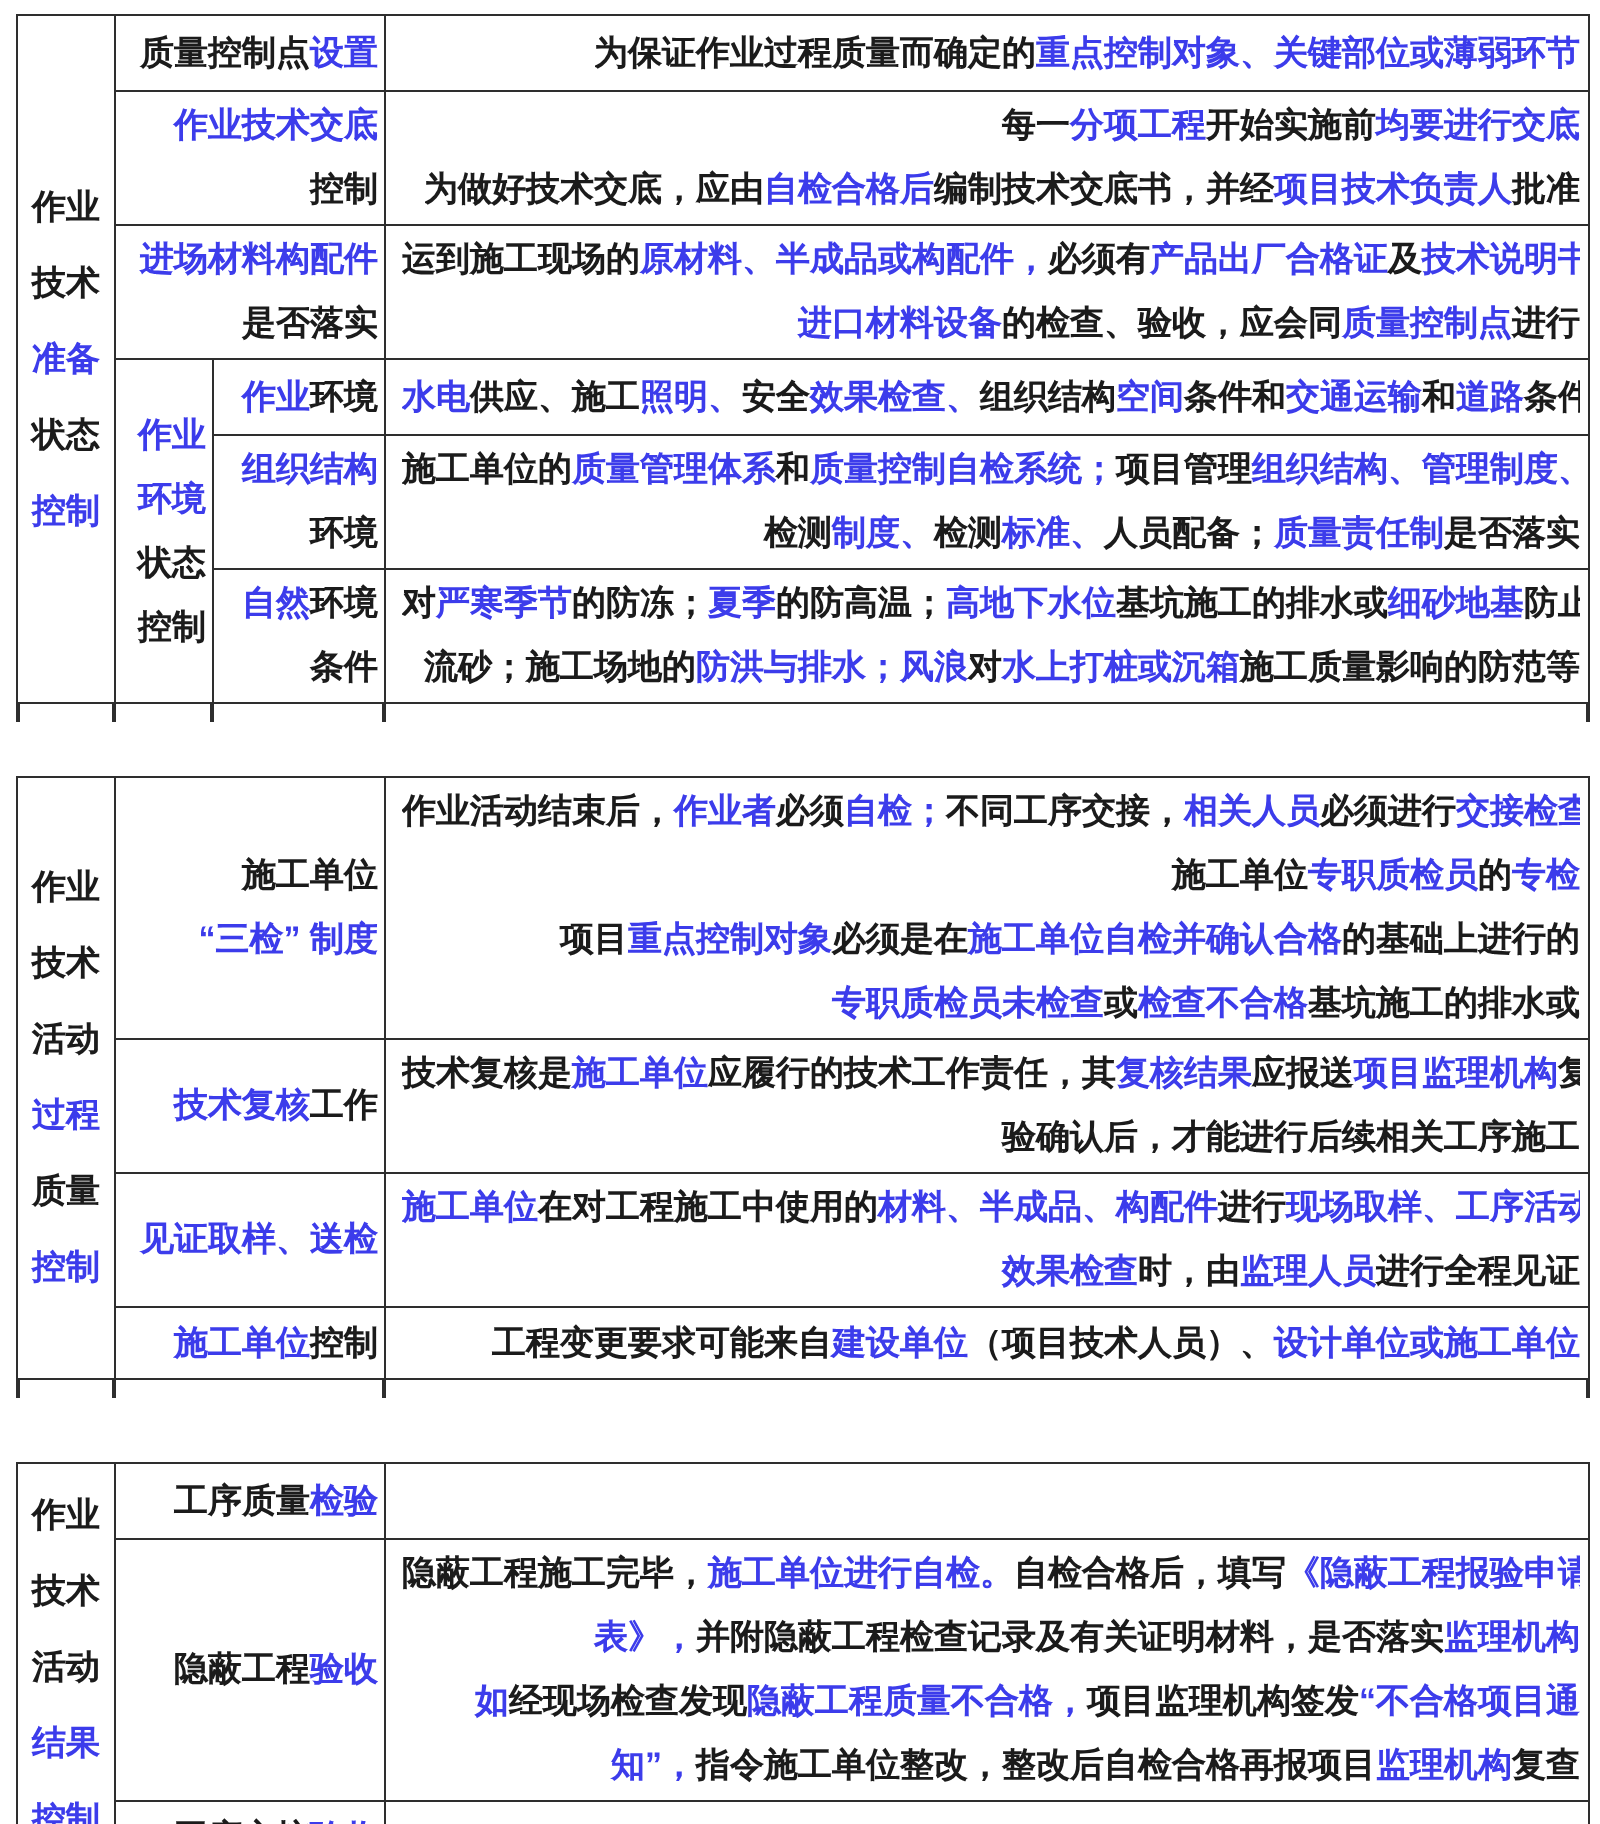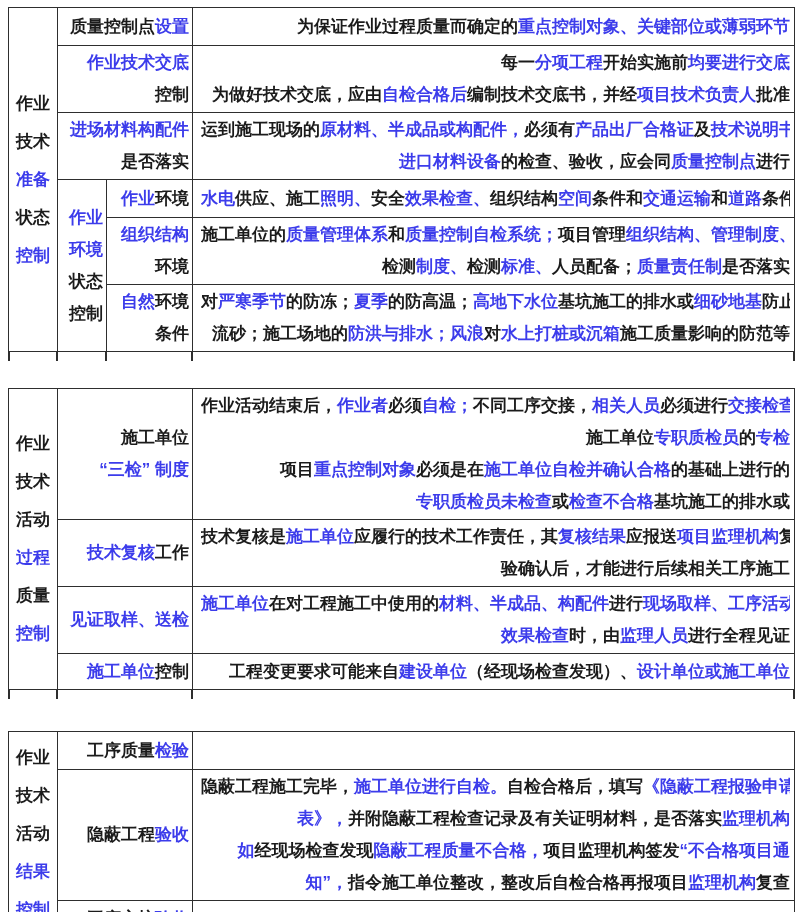--- a/index.html
+++ b/index.html
@@ -156,21 +156,21 @@
       <td class="cnt">
             <div class="line"><span class="c-b">施工单位</span><span class="c-k">在对工程施工中使用的</span><span class="c-b">材料、半成品、构配件</span><span class="c-k">进行</span><span class="c-b">现场取样、工序活动</span></div>
             <div class="line"><span class="c-b">效果检查</span><span class="c-k">时，由</span><span class="c-b">监理人员</span><span class="c-k">进行全程见证</span></div>
           </td>
     </tr>
     <tr style="height:36px">
       <td class="lbl">
             <div class="line"><span class="c-b">施工单位</span><span class="c-k">控制</span></div>
           </td>
       <td class="cnt">
-            <div class="line"><span class="c-k">工程变更要求可能来自</span><span class="c-b">建设单位</span><span class="c-k">（经现场检查发现）、</span><span class="c-b">设计单位或施工单位</span></div>
+            <div class="line"><span class="c-k">工程变更要求可能来自</span><span class="c-b">建设单位</span><span class="c-k">（项目技术人员）、</span><span class="c-b">设计单位或施工单位</span></div>
           </td>
     </tr>
     </tbody>
   </table>
   <div class="stubs">
     <i style="left:0"></i>
       <i style="left:48px"></i>
       <i style="left:183px"></i>
       <i style="left:785px"></i>
   </div>

